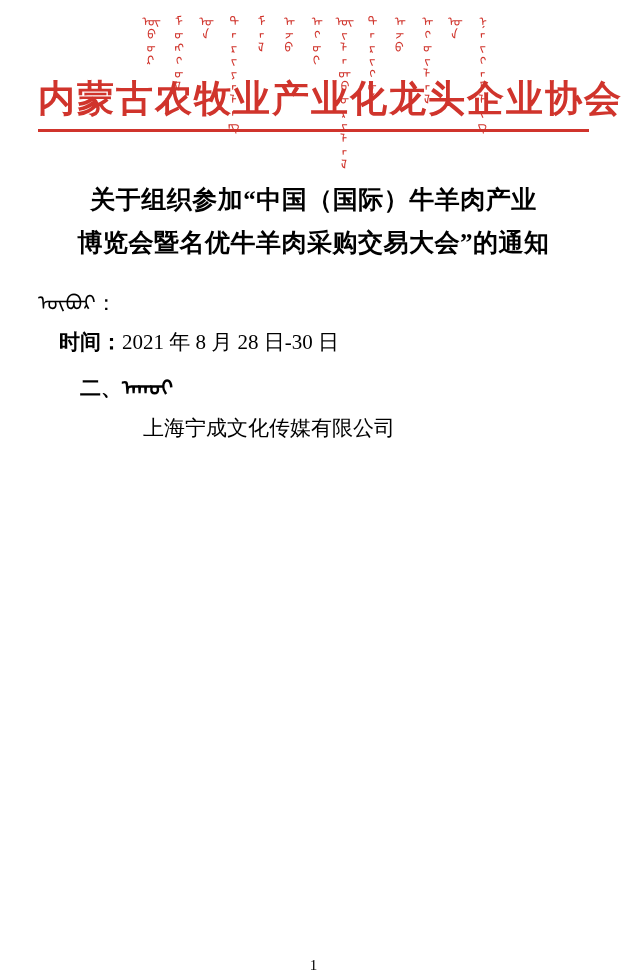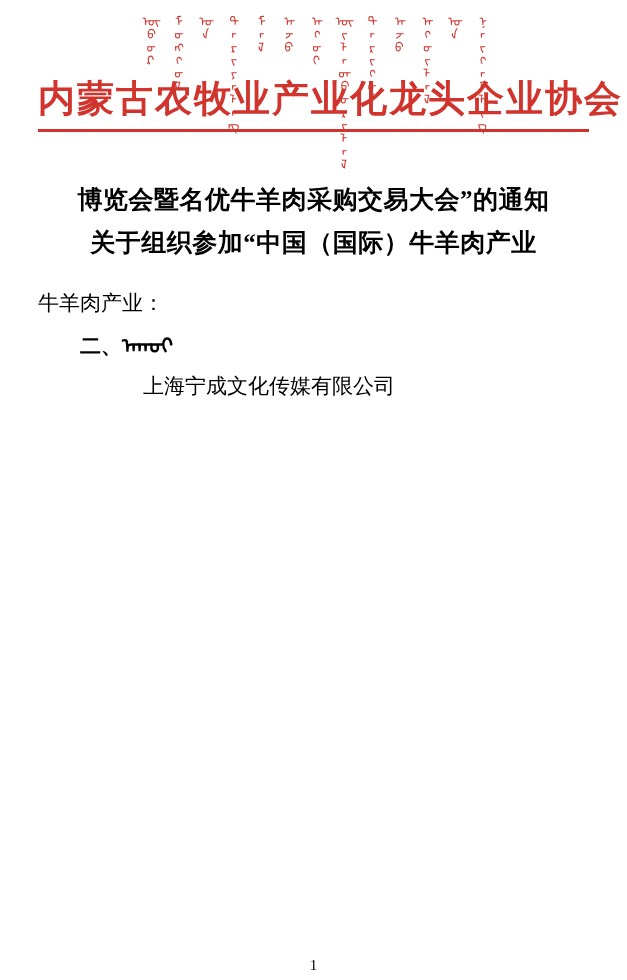--- a/index.html
+++ b/index.html
@@ -136,28 +136,31 @@
       <span class="mongolian-col">ᠠᠵᠤ</span>
       <span class="mongolian-col">ᠠᠬᠤᠢᠯᠠᠯ</span>
       <span class="mongolian-col">ᠤᠨ</span>
       <span class="mongolian-col">ᠨᠡᠢᠭᠡᠮᠯᠢᠭ</span>
     </div>
     <div class="org-title">内蒙古农牧业产业化龙头企业协会</div>
     <div class="red-rule"></div>
   </div>
 
   <div class="doc-title">
+    <div>关于组织参加“中国（国际）牛羊肉产业</div>
     <div>博览会暨名优牛羊肉采购交易大会”的通知</div>
-    <div>关于组织参加“中国（国际）牛羊肉产业</div>
   </div>
 
-  <div class="salutation">牛羊肉产业：</div>
+  <div class="salutation">ᠦᠪᠦᠷ：</div>
 
 
 
+  <div class="kv-line">
+    <span class="kv-key">时间：</span><span>2021 年 8 月 28 日-30 日</span>
+  </div>
 
 
   <div class="section-head">二、ᠠᠬᠤᠢ</div>
 
 
   <div class="org-line">上海宁成文化传媒有限公司</div>
 
   <div class="page-number">1</div>
 
 </div>

